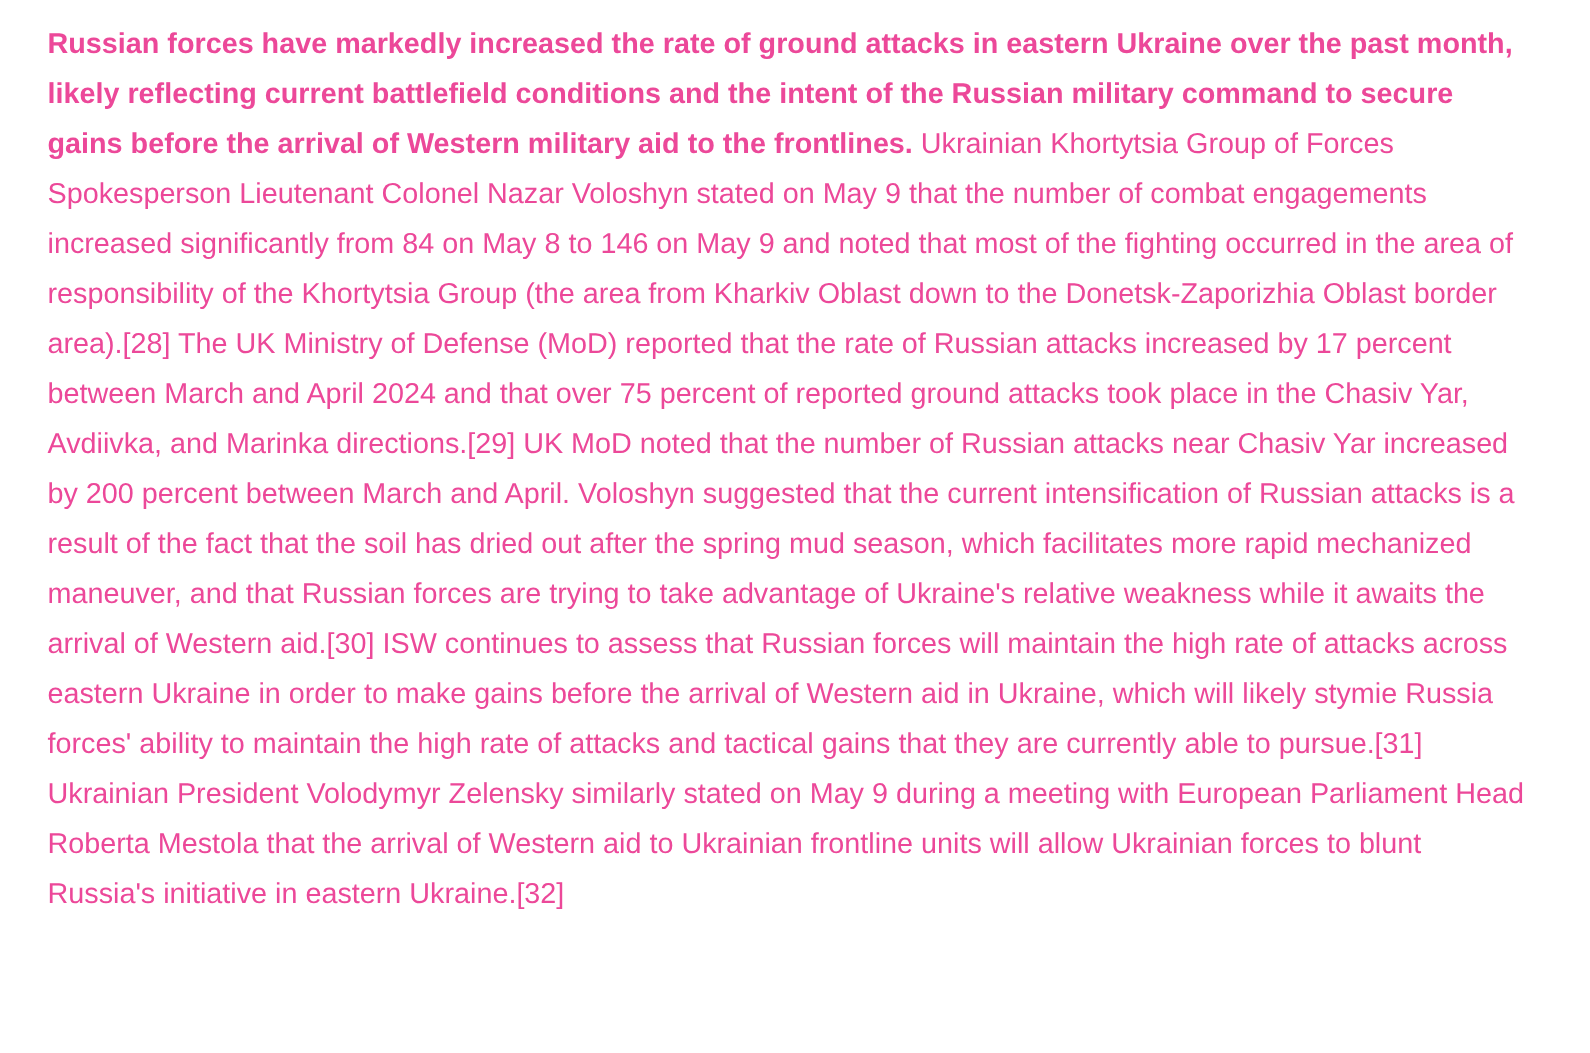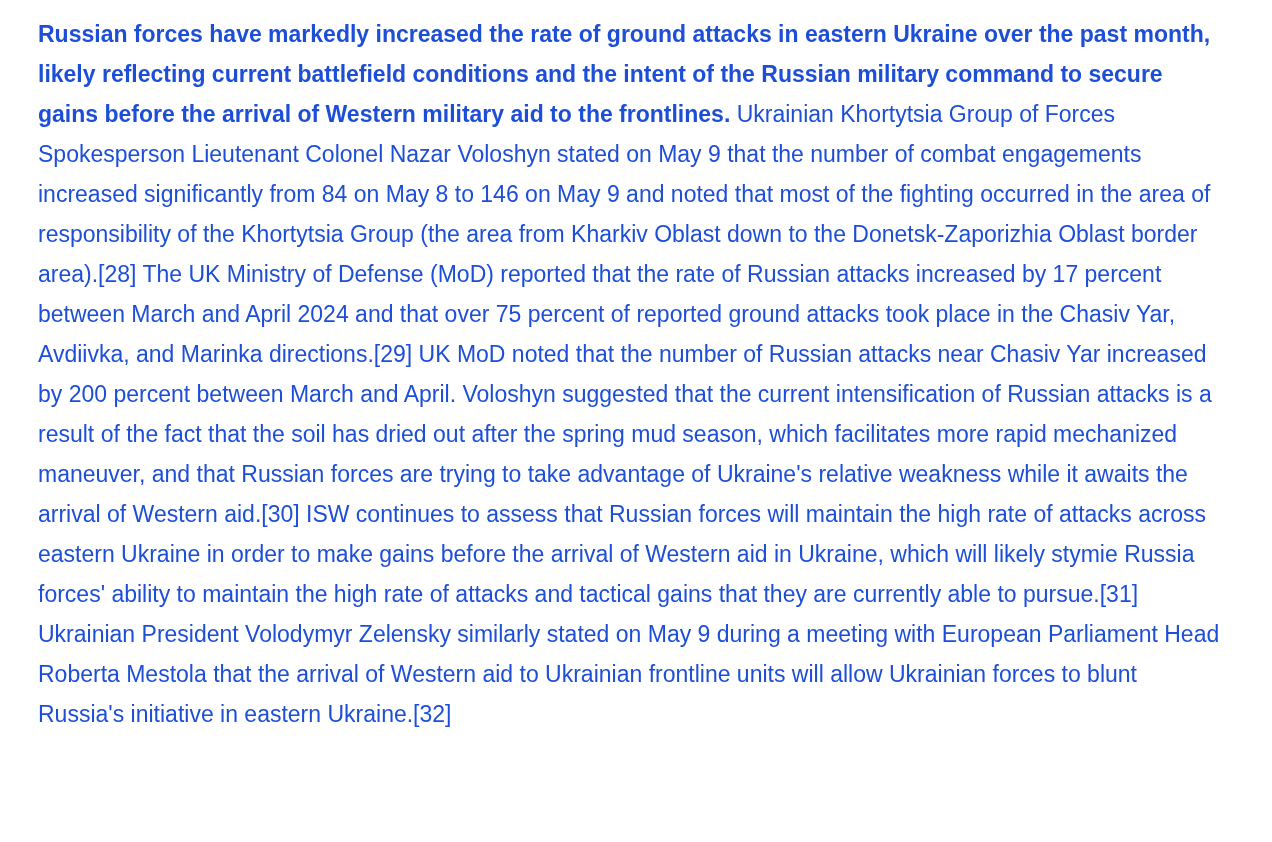--- a/index.html
+++ b/index.html
@@ -12,21 +12,21 @@
     min-height: 842px;
     box-sizing: border-box;
   }
   .article-body {
     box-sizing: border-box;
     width: 1272px;
     padding: 14px 50px 0 38px;
     font-family: "Liberation Sans", sans-serif;
     font-size: 23px;
     line-height: 40px;
-    color: #1d4ed8;
+    color: #ec4899;
     -webkit-font-smoothing: antialiased;
   }
   .paragraph {
     margin: 0;
   }
   .lead-bold {
     font-weight: 700;
   }
   .body-regular {
     font-weight: 400;

